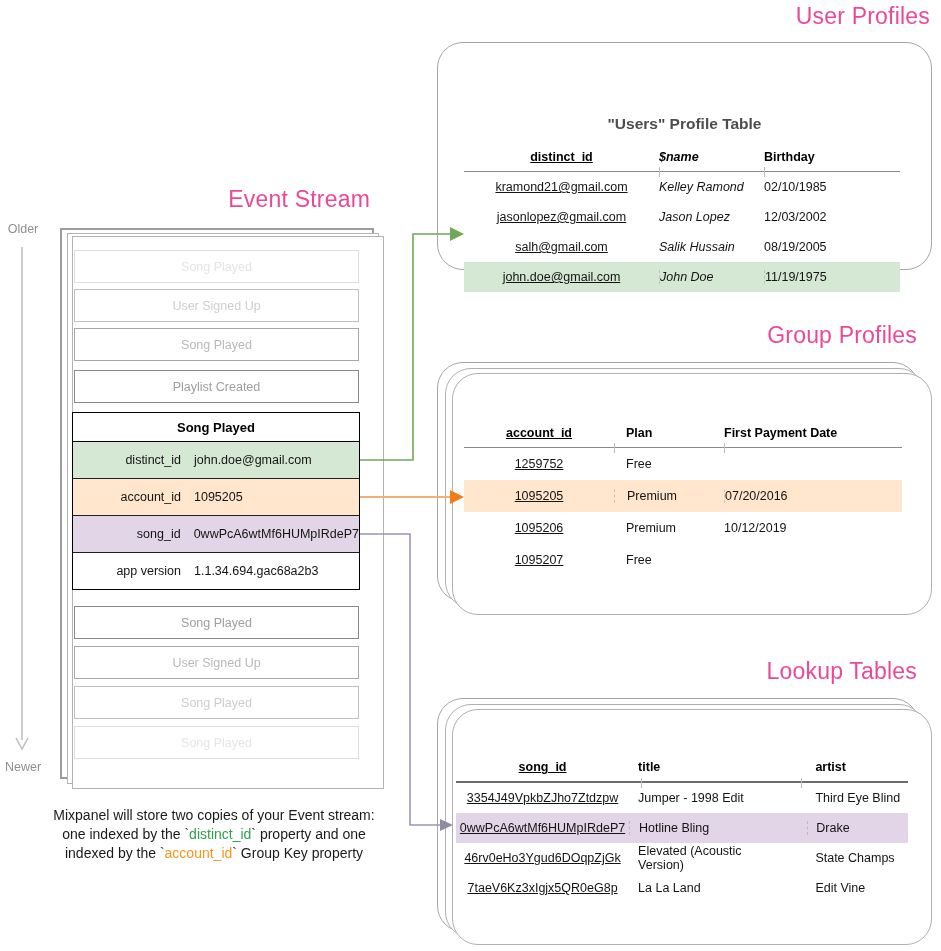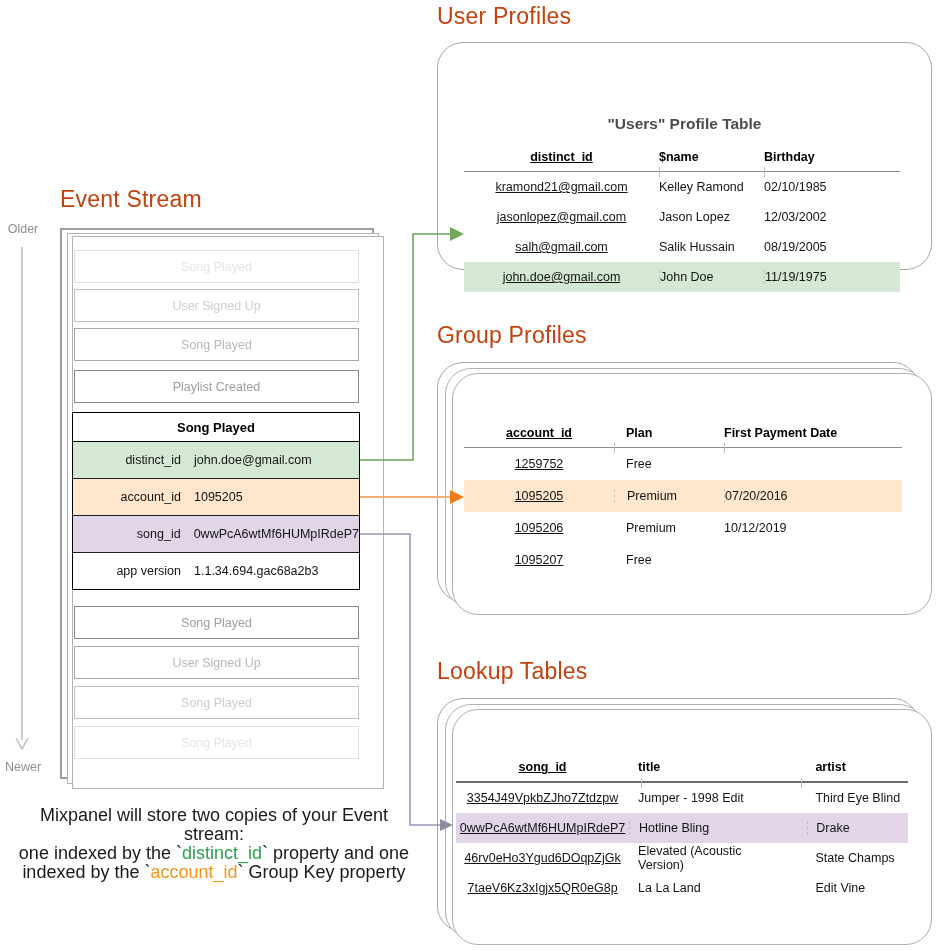--- a/index.html
+++ b/index.html
@@ -1,40 +1,40 @@
 <!DOCTYPE html>
 <html><head>
 <meta charset="utf-8">
 <style>
   html,body{margin:0;padding:0;background:#fff;}
   #canvas{
     position:relative;width:941px;height:951px;background:#fff;overflow:hidden;
     font-family:"Liberation Sans","DejaVu Sans",sans-serif;color:#141414;
   }
-  .section-title{position:absolute;text-align:left;font-size:23px;color:#c2410c;letter-spacing:.2px;}
+  .section-title{position:absolute;text-align:right;font-size:23px;color:#ec4899;letter-spacing:.2px;}
   
   .card{position:absolute;background:#fff;border:1.6px solid #a6a6a6;border-radius:26px;z-index:1;}
   .stacked{z-index:0;}
   .stacked::before,.stacked::after{content:"";position:absolute;background:#fff;border:1.6px solid #b0b0b0;border-radius:26px;z-index:-1;}
   .stacked::before{top:5px;left:7px;right:-7px;bottom:-7px;}
   .stacked::after{top:10px;left:14px;right:-14px;bottom:-14px;}
   .card-title{position:absolute;left:0;right:0;text-align:center;font-weight:bold;font-size:15.5px;color:#4d4d4d;}
   
   .ptable{position:absolute;font-size:12.5px;}
   .phead{display:flex;align-items:center;height:28px;font-weight:bold;color:#000;}
   .trow{display:flex;align-items:center;height:30px;}
   .cell{box-sizing:border-box;}
   .ckey{text-decoration:underline;}
   .underline-bar{position:relative;height:0;border-top:1px solid #8a8a8a;}
   .underline-bar.thick{border-top:2px solid #6b6b6b;}
   .tick{position:absolute;top:-5px;width:1px;height:10px;background:#bdbdbd;}
   .hl .cell + .cell{border-left:1px dashed rgba(120,120,120,.30);}
   
   .users .c1{width:195px;text-align:center;}
-  .users .c2{width:105px;}
+  .users .c2{width:105px;font-style:italic;}
   .users .c3{width:136px;}
   
   .accounts .c1{width:150px;text-align:center;}
   .accounts .c2{width:110px;padding-left:12px;}
   .accounts .c3{width:178px;}
   .accounts .trow{height:32px;}
   
   .songs .c1{width:185px;text-align:center;}
   .songs .c2{width:160px;padding-left:9px;}
   .songs .c3{width:107px;padding-left:8px;margin-left:28px;}
@@ -47,21 +47,21 @@
         display:flex;align-items:center;justify-content:center;font-size:12.5px;color:#8a8a8a;}
   .f1{opacity:.22;} .f2{opacity:.42;} .f3{opacity:.60;} .f4{opacity:.82;}
   .etable{position:absolute;left:10px;top:182px;width:286px;border:1.5px solid #000;background:#fff;font-size:12.5px;}
   .etable-header{height:28px;display:flex;align-items:center;justify-content:center;font-weight:bold;font-size:13px;color:#000;border-bottom:1px solid #000;}
   .prow{height:36px;display:flex;align-items:center;border-bottom:1px solid #1f1f1f;}
   .prow:last-child{border-bottom:none;}
   .pkey{width:108px;text-align:right;}
   .pval{padding-left:13px;}
   
   .timeline-label{position:absolute;left:0;width:46px;text-align:center;font-size:12.5px;color:#8f8f8f;}
-  .caption{position:absolute;left:18px;top:806px;width:392px;text-align:center;font-size:18px;line-height:19px;color:#1a1a1a;}
+  .caption{position:absolute;left:18px;top:806px;width:392px;text-align:center;font-size:14px;line-height:19px;color:#1a1a1a;}
   .overlay{position:absolute;left:0;top:0;z-index:60;pointer-events:none;}
 </style>
 </head>
 <body>
 
 <div id="canvas">
 
   <div class="section-title" style="left:437px;width:493px;top:3px;">User Profiles</div>
   <div class="section-title" style="left:437px;width:480px;top:322px;">Group Profiles</div>
   <div class="section-title" style="left:60px;width:310px;top:186px;">Event Stream</div>

